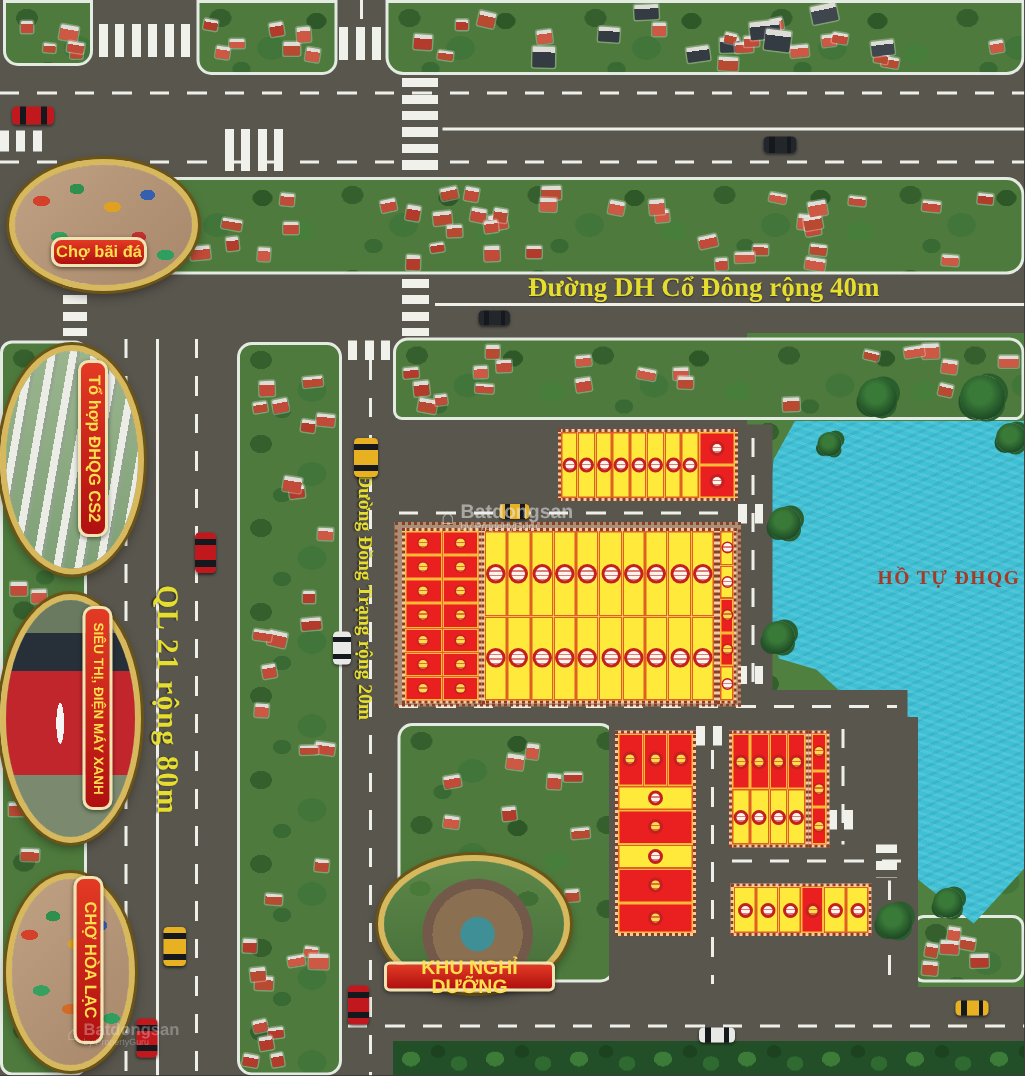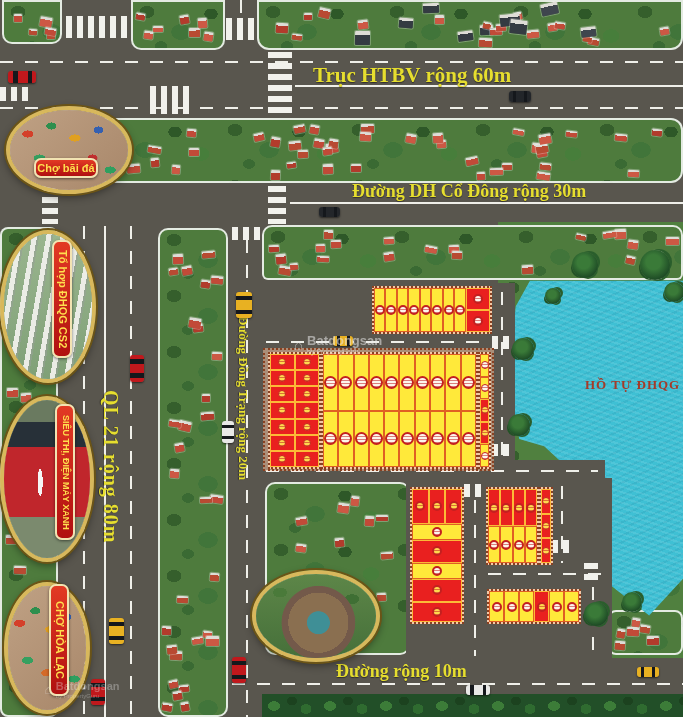--- a/index.html
+++ b/index.html
@@ -122,25 +122,23 @@
 </style>
 </head>
 <body>
 
 <div id="map">
 
   <div id="shore"></div>
   <div id="lake"></div>
   <div id="trees"></div>
 
-  <div class="rlabel" id="lbl-truc">Trục HTBV rộng 60m</div>
-  <div class="rlabel" id="lbl-codong">Đường DH Cổ Đông rộng 30m</div>
+  <div class="rlabel" id="lbl-codong">Đường DH Cổ Đông rộng 40m</div>
   <div class="rlabel vert" id="lbl-ql21">QL 21 rộng 80m</div>
   <div class="rlabel vert" id="lbl-dongtrang">Đường Đồng Trạng rộng 20m</div>
-  <div class="rlabel" id="lbl-10m">Đường rộng 10m</div>
   <div id="lbl-lake">HỒ TỰ ĐHQG</div>
 
   <div class="oval" id="ov-baida">
       <div class="fill ph-market"></div>
     </div>
   <div class="oval" id="ov-dhqg">
       <div class="fill ph-dhqg"></div>
     </div>
   <div class="oval" id="ov-sieuthi">
       <div class="fill ph-sieuthi"></div>
@@ -149,20 +147,21 @@
       <div class="fill ph-market"></div>
     </div>
   <div class="oval" id="ov-khu">
       <div class="fill ph-resort"></div>
     </div>
 
   <div class="badge" id="bdg-baida">Chợ bãi đá</div>
   <div class="badge vert" id="bdg-dhqg">Tổ hợp ĐHQG CS2</div>
   <div class="badge vert" id="bdg-sieuthi">SIÊU THỊ, ĐIỆN MÁY XANH</div>
   <div class="badge vert" id="bdg-hoalac">CHỢ HÒA LẠC</div>
+  <div class="badge" id="bdg-khu">KHU NGHỈ DƯỠNG</div>
 
   <div class="wm" id="wm1">
     <span class="logo">⌂</span>
     <span>
       <span class="brand">Batdongsan</span>
       <span class="sub">by PropertyGuru</span>
     </span>
   </div>
   <div class="wm" id="wm2">
     <span class="logo">⌂</span>

